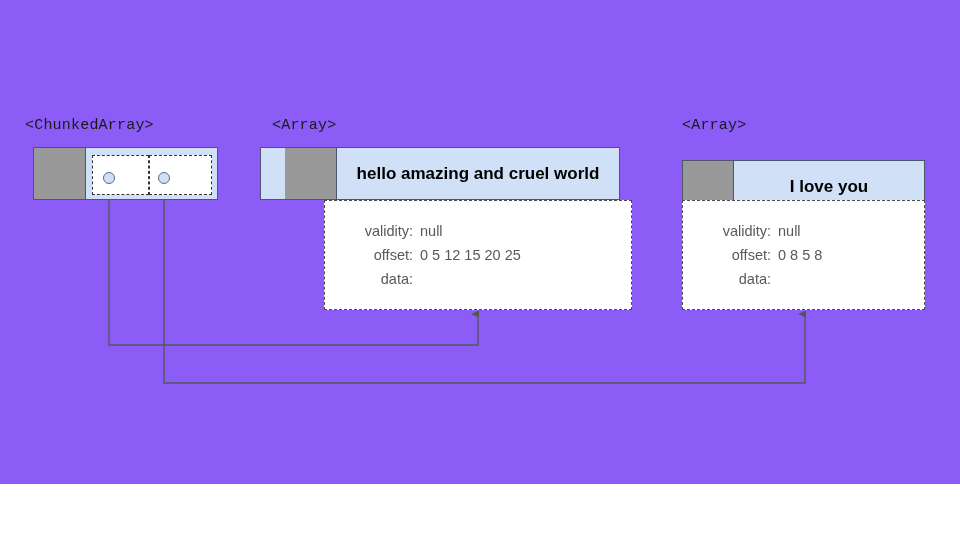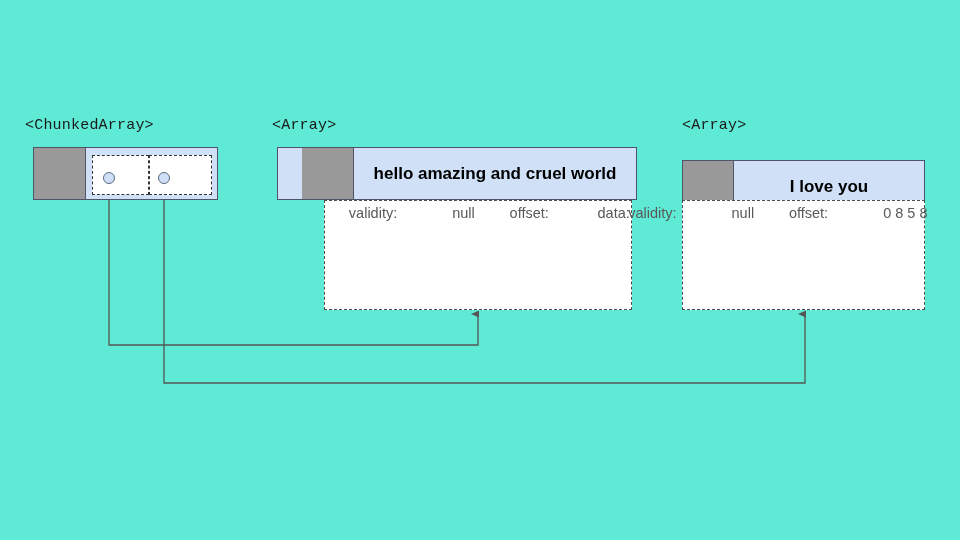--- a/index.html
+++ b/index.html
@@ -3,22 +3,22 @@
 <meta charset="utf-8">
 <style>
   html, body {
     margin: 0;
     padding: 0;
     background: #ffffff;
   }
   #canvas {
     position: relative;
     width: 960px;
-    height: 540px;
-    background: #5eead4;
+    height: 484px;
+    background: #8b5cf6;
     overflow: hidden;
     font-family: "Liberation Sans", sans-serif;
   }
   svg.wires {
     position: absolute;
     left: 0;
     top: 0;
     width: 960px;
     height: 540px;
     pointer-events: none;
@@ -56,42 +56,41 @@
     color: #000000;
     box-sizing: border-box;
   }
   
   .detail-box {
     position: absolute;
     box-sizing: border-box;
     border: 1.5px dashed #4d4d4d;
     background: #ffffff;
     display: flex;
-    flex-direction: row;
+    flex-direction: column;
     justify-content: center;
   }
   .detail-row {
     display: flex;
     align-items: baseline;
     font-size: 14.5px;
     line-height: 24px;
     color: #595959;
   }
   .detail-key {
     width: 74px;
     text-align: right;
     flex: 0 0 auto;
     padding-right: 7px;
     color: #595959;
   }
   .detail-val {
     flex: 1 1 auto;
     color: #595959;
     white-space: nowrap;
-    margin-left: 48px;
   }
   .chunk-cell {
     position: absolute;
     box-sizing: border-box;
     border: 1.5px dashed #333333;
     background: #ffffff;
   }
   .chunk-dot {
     position: absolute;
     width: 12px;
@@ -127,32 +126,33 @@
   </div>
 
   <div class="chunk-cell" style="left:92px; top:155px; width:57px; height:40px;"></div>
   <div class="chunk-dot" style="left:103px; top:172px;"></div>
 
   <div class="chunk-cell" style="left:149px; top:155px; width:63px; height:40px;"></div>
   <div class="chunk-dot" style="left:158px; top:172px;"></div>
 
   <div class="type-label" style="left:272px; top:117px;">&lt;Array&gt;</div>
 
-  <div class="node-header" style="left:277px; top:147px; width:360px; height:53px;padding-left:24px;">
+  <div class="node-header" style="left:260px; top:147px; width:360px; height:53px;padding-left:24px;">
     <div class="gray-block" style="width:52px;"></div>
     <div class="blue-bar">hello amazing and cruel world</div>
   </div>
 
   <div class="detail-box" style="left:324px; top:200px; width:308px; height:110px; padding-left:14px; padding-right:10px;">
     <div class="detail-row">
       <span class="detail-key">validity:</span>
       <span class="detail-val">null</span>
     </div>
     <div class="detail-row">
       <span class="detail-key">offset:</span>
+      <span class="detail-val">0 5 12 15 20 25</span>
     </div>
     <div class="detail-row">
       <span class="detail-key">data:</span>
     </div>
   </div>
 
   <div class="type-label" style="left:682px; top:117px;">&lt;Array&gt;</div>
 
   <div class="node-header" style="left:682px; top:160px; width:243px; height:53px;">
     <div class="gray-block" style="width:51px;"></div>

